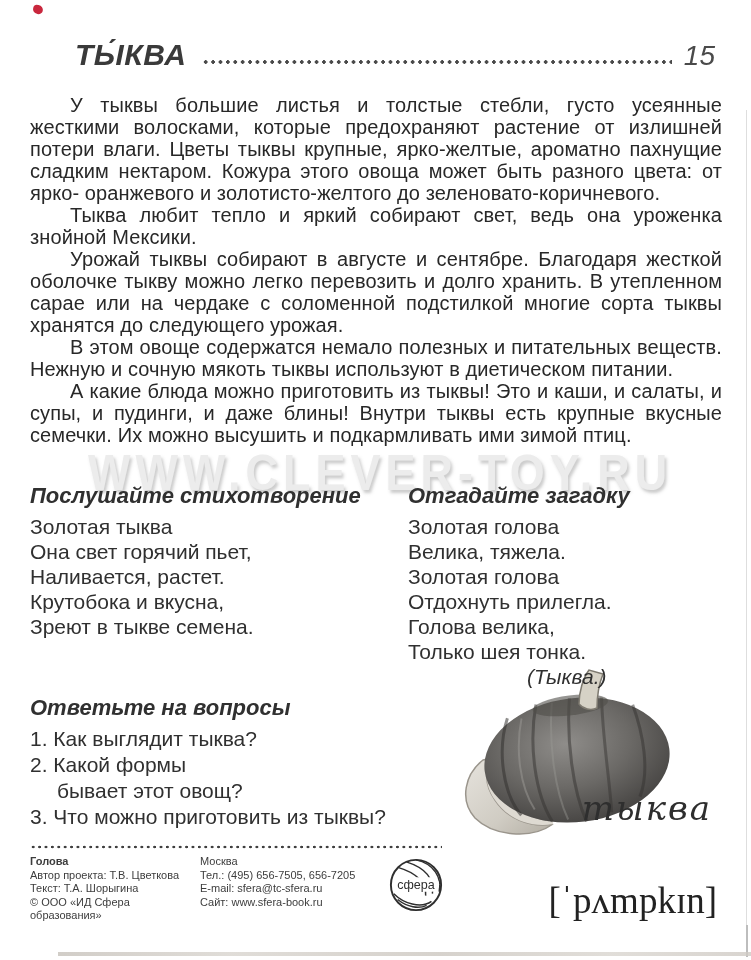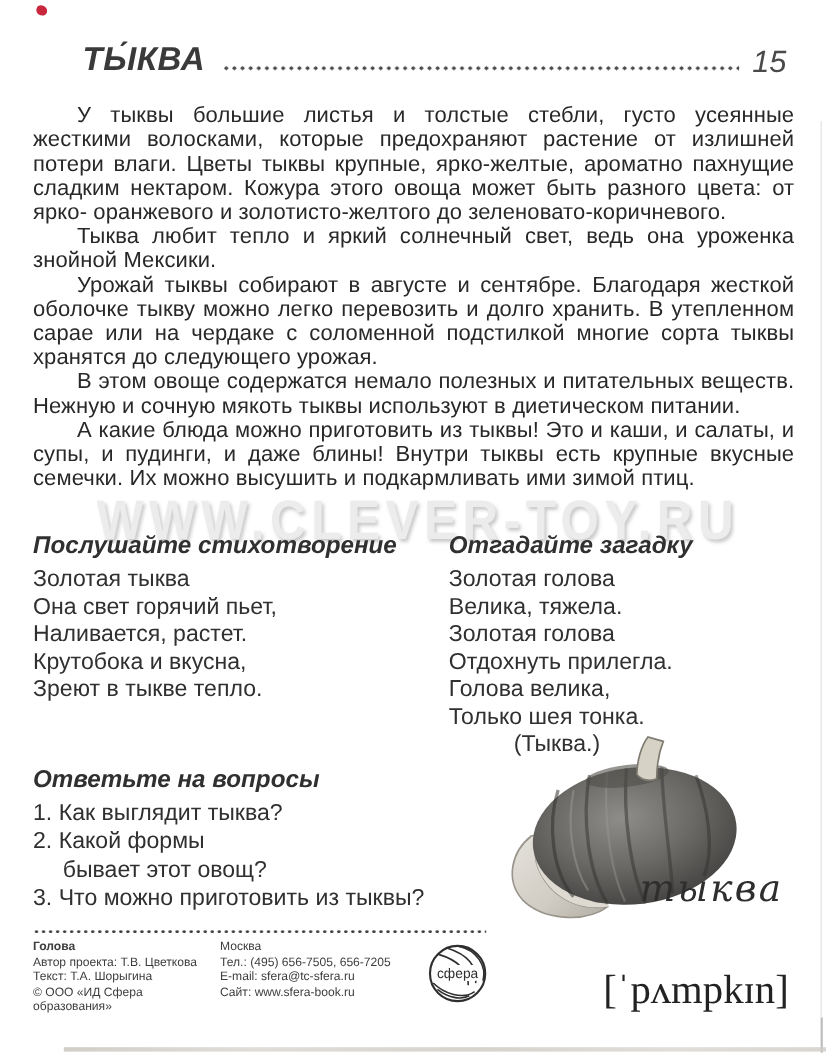--- a/index.html
+++ b/index.html
@@ -52,22 +52,22 @@
     display:flex;z-index:1;
   }
   .col-poem{width:378px;}
   .col-riddle{flex:1;}
   .sec-head{
     margin:0 0 5px 0;
     font-style:italic;font-weight:bold;font-size:22px;color:#303030;
   }
   .verse{font-size:21px;line-height:25px;color:#303030;}
   .riddle-answer{
-    font-size:21px;line-height:25px;
-    margin-left:59px;color:#303030;
+    font-style:italic;font-size:21px;line-height:25px;
+    margin-left:119px;color:#303030;
   }
   
   .questions{
     position:absolute;left:30px;top:695px;width:410px;z-index:1;
   }
   .q-line{font-size:21px;line-height:26px;color:#303030;}
   .q-cont{padding-left:27px;}
   
   .figure{
     position:absolute;left:455px;top:668px;width:245px;height:172px;
@@ -131,34 +131,34 @@
   <div class="hdr">
     <div class="hdr-title">ТЫ́КВА</div>
     <div class="hdr-leader"></div>
     <div class="hdr-page">15</div>
   </div>
 
   <div class="watermark">WWW.CLEVER-TOY.RU</div>
 
   <div class="article">
     <p>У тыквы большие листья и толстые стебли, густо усеянные жесткими волосками, которые предохраняют растение от излишней потери влаги. Цветы тыквы крупные, ярко-желтые, ароматно пахнущие сладким нектаром. Кожура этого овоща может быть разного цвета: от ярко- оранжевого и золотисто-желтого до зеленовато-коричневого.</p>
-    <p>Тыква любит тепло и яркий солнечный свет, ведь она уроженка знойной Мексики.</p>
+    <p>Тыква любит тепло и яркий собирают свет, ведь она уроженка знойной Мексики.</p>
     <p>Урожай тыквы собирают в августе и сентябре. Благодаря жесткой оболочке тыкву можно легко перевозить и долго хранить. В утепленном сарае или на чердаке с соломенной подстилкой многие сорта тыквы хранятся до следующего урожая.</p>
     <p>В этом овоще содержатся немало полезных и питательных веществ. Нежную и сочную мякоть тыквы используют в диетическом питании.</p>
     <p>А какие блюда можно приготовить из тыквы! Это и каши, и салаты, и супы, и пудинги, и даже блины! Внутри тыквы есть крупные вкусные семечки. Их можно высушить и подкармливать ими зимой птиц.</p>
   </div>
 
   <div class="cols">
     <div class="col-poem">
       <h2 class="sec-head">Послушайте стихотворение</h2>
       <div class="verse">Золотая тыква</div>
       <div class="verse">Она свет горячий пьет,</div>
       <div class="verse">Наливается, растет.</div>
       <div class="verse">Крутобока и вкусна,</div>
-      <div class="verse">Зреют в тыкве тепло.</div>
+      <div class="verse">Зреют в тыкве семена.</div>
     </div>
     <div class="col-riddle">
       <h2 class="sec-head">Отгадайте загадку</h2>
       <div class="verse">Золотая голова</div>
       <div class="verse">Велика, тяжела.</div>
       <div class="verse">Золотая голова</div>
       <div class="verse">Отдохнуть прилегла.</div>
       <div class="verse">Голова велика,</div>
       <div class="verse">Только шея тонка.</div>
       <div class="riddle-answer">(Тыква.)</div>

